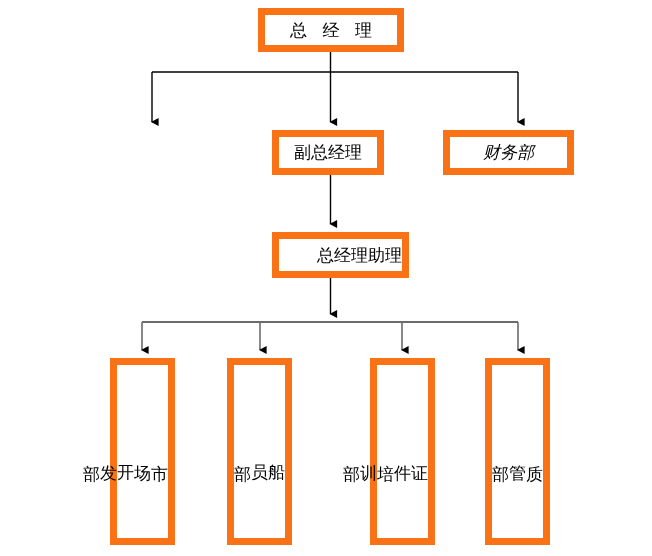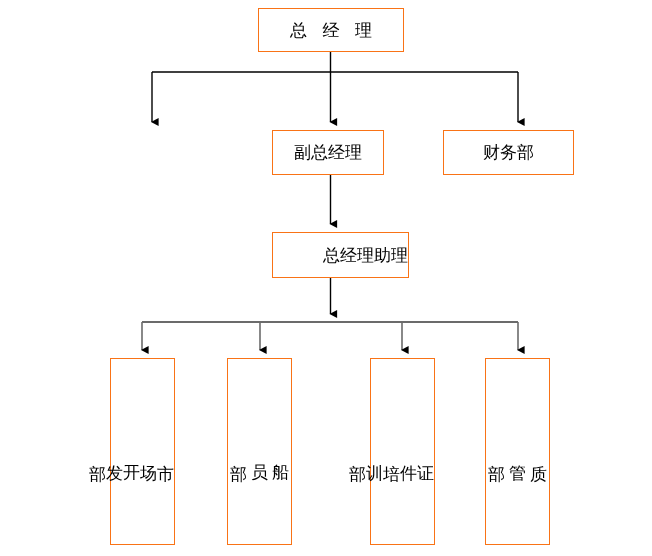--- a/index.html
+++ b/index.html
@@ -14,21 +14,21 @@
   #chart-root {
     position: relative;
     width: 652px;
     height: 556px;
     background: #ffffff;
     overflow: hidden;
   }
   .node {
     position: absolute;
     box-sizing: border-box;
-    border: 1px solid #f97316;
+    border: 7px solid #f97316;
     background: #ffffff;
     display: flex;
     align-items: center;
     justify-content: center;
     color: #000000;
   }
   .node .node-label {
     display: block;
     text-align: center;
     line-height: 1.1;
@@ -104,21 +104,21 @@
 
   <div class="node horizontal spaced" style="left:258px; top:8px; width:146px; height:44px;">
     <span class="node-label">总 经 理</span>
   </div>
 
 
   <div class="node horizontal" style="left:272px; top:130px; width:112px; height:45px;">
     <span class="node-label">副总经理</span>
   </div>
 
-  <div class="node horizontal" style="left:443px; top:130px; width:131px; height:45px;">
+  <div class="node horizontal" style="left:443px; top:130px; width:131px; height:45px;font-style:italic;">
     <span class="node-label">财务部</span>
   </div>
 
   <div class="node horizontal" style="left:272px; top:232px; width:137px; height:46px;justify-content:flex-end;">
     <span class="node-label">总经理助理</span>
   </div>
 
   <div class="node vertical" style="left:110px; top:358px; width:65px; height:187px;">
     <span class="node-label">
         <span>市</span>

